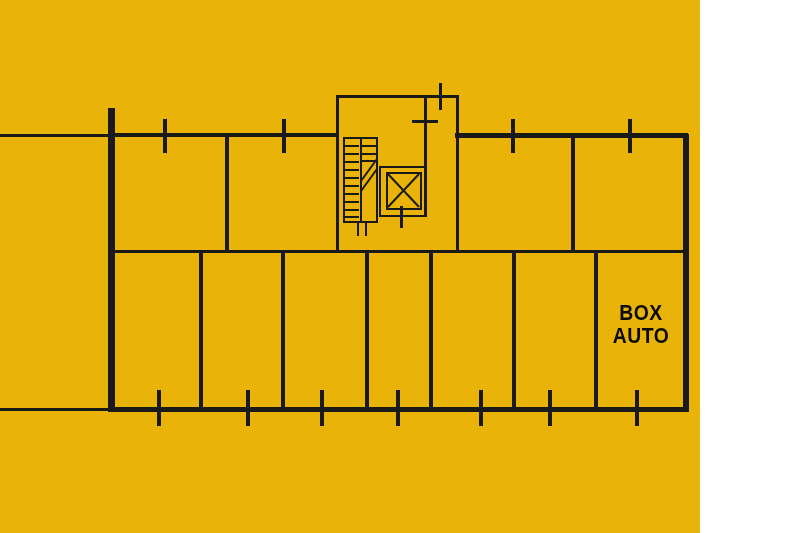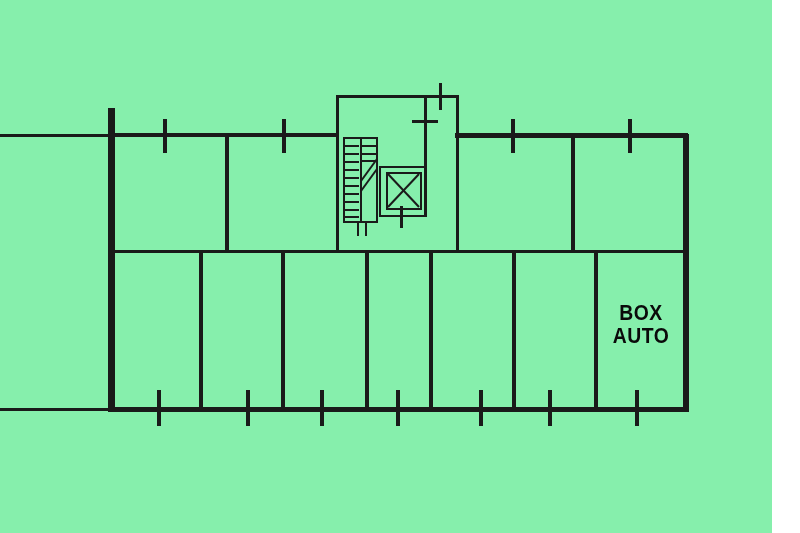--- a/index.html
+++ b/index.html
@@ -1,17 +1,17 @@
 <!DOCTYPE html>
 <html><head>
 <meta charset="utf-8">
 <style>
   html,body{margin:0;padding:0;background:#ffffff;}
   #canvas{
-    position:relative;width:772px;height:533px;background:#86efac;
+    position:relative;width:700px;height:533px;background:#eab308;
     overflow:hidden;font-family:"Liberation Sans", sans-serif;
     --line:#1a1a1a;
   }
   .h{position:absolute;background:var(--line);}   
   .v{position:absolute;background:var(--line);}
   .region{position:absolute;background:transparent;}
   .box{position:absolute;background:transparent;border:2px solid var(--line);box-sizing:border-box;}
   #stairs-outline{left:343px;top:137px;width:35px;height:86px;}
   #elevator-outer{left:379px;top:166px;width:47px;height:51px;border-width:2.5px;}
   #elevator-inner{left:386px;top:172px;width:36px;height:38px;}

